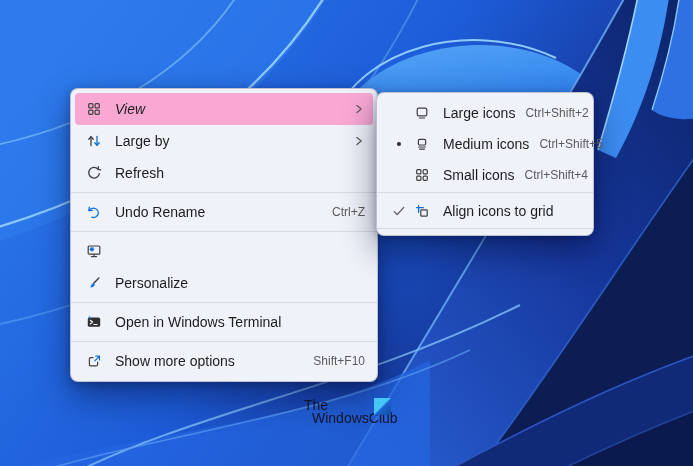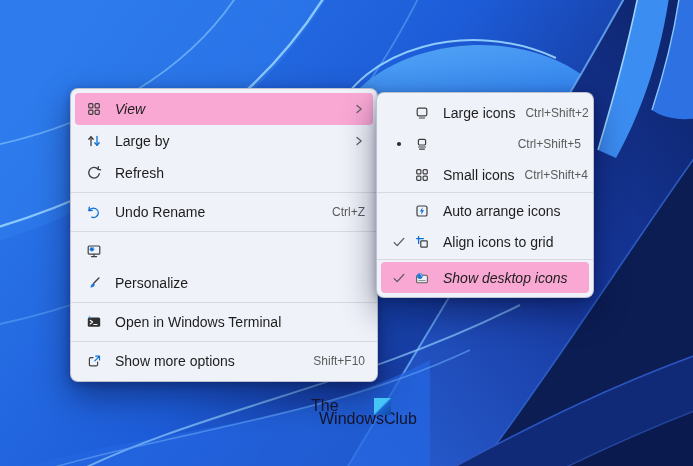--- a/index.html
+++ b/index.html
@@ -30,22 +30,22 @@
   .mi.hl{background:#f9a8d4;font-style:italic;}
   .ic{width:18px;display:flex;justify-content:center;align-items:center;flex:none;}
   .mark{width:16px;display:flex;justify-content:center;align-items:center;flex:none;margin-right:6px;}
   .lbl{margin-left:12px;white-space:nowrap;}
   .sp{flex:1;}
   .sc{font-size:12px;color:#5b5b5b;white-space:nowrap;margin-left:10px;text-align:center;}
   .chev{width:12px;display:flex;justify-content:flex-end;align-items:center;flex:none;margin-left:8px;}
   .sep{height:1px;background:#d7dae2;margin:3px 0;}
   #view-submenu .sep{margin:2px 0;}
   
-  #watermark{position:absolute;left:311px;top:399px;z-index:30;color:#14142b;
-    font-size:16px;line-height:13px;}
+  #watermark{position:absolute;left:304px;top:399px;z-index:30;color:#14142b;
+    font-size:14px;line-height:13px;}
   #watermark .l2{margin-left:8px;}
   #twc-logo{position:absolute;left:374px;top:398px;width:17px;height:17px;z-index:31;
     background:linear-gradient(135deg,#45c6f7 46%,#1b63cd 54%,#0f4aa8 100%);}
 </style>
 </head>
 <body>
 
 <div id="screen">
 
   <svg id="wallpaper" viewBox="0 0 693 466" preserveAspectRatio="none">
@@ -241,20 +241,21 @@
         <svg width="14" height="14" viewBox="0 0 14 14">
             <circle cx="7" cy="7" r="2.1" fill="#2e2e2e"></circle>
           </svg>
       </span>
       <span class="ic">
         <svg width="16" height="16" viewBox="0 0 16 16">
             <rect x="4.4" y="3.4" width="7.2" height="5.6" rx="1.3" fill="none" stroke="#3f3f3f" stroke-width="1.2"></rect>
             <path d="M4.6,11 H11.4 M5.6,13.2 H10.4" stroke="#3f3f3f" stroke-width="1.2" stroke-linecap="round"></path>
           </svg>
       </span>
+      <span class="lbl">Medium icons</span>
       <span class="sp"></span>
       <span class="sc">Ctrl+Shift+5</span>
     </div>
 
     <div class="mi">
       <span class="mark"></span>
       <span class="ic">
         <svg width="16" height="16" viewBox="0 0 16 16">
             <g fill="none" stroke="#3f3f3f" stroke-width="1.2">
               <rect x="2.7" y="2.7" width="4.2" height="4.2" rx="1"></rect>
@@ -264,67 +265,39 @@
             </g>
           </svg>
       </span>
       <span class="lbl">Small icons</span>
       <span class="sp"></span>
       <span class="sc">Ctrl+Shift+4</span>
     </div>
 
     <div class="sep"></div>
 
-    <div class="mi">
-      <span class="mark"></span>
-      <span class="ic">
-        <svg width="16" height="16" viewBox="0 0 16 16">
-            <rect x="3" y="3" width="10" height="10" rx="1.6" fill="none" stroke="#3f3f3f" stroke-width="1.2"></rect>
-            <path d="M8.7,4.3 L5.9,8.5 H7.7 L7.1,11.7 L10.1,7.3 H8.2 Z" fill="#0b6fd6"></path>
-          </svg>
-      </span>
-      <span class="lbl">Auto arrange icons</span>
-      <span class="sp"></span>
-    </div>
 
     <div class="mi">
       <span class="mark">
         <svg width="14" height="14" viewBox="0 0 14 14">
             <path d="M2.2,7.6 L5.2,10.6 L11.8,3.4" fill="none" stroke="#585858" stroke-width="1.3" stroke-linecap="round" stroke-linejoin="round"></path>
           </svg>
       </span>
       <span class="ic">
         <svg width="16" height="16" viewBox="0 0 16 16">
             <path d="M2.6,4.6 H9.4 M4.6,2.6 V9.4" stroke="#0b6fd6" stroke-width="1.3" stroke-linecap="round" fill="none"></path>
             <rect x="6.8" y="6.8" width="6.4" height="6.4" rx="0.8" fill="none" stroke="#3f3f3f" stroke-width="1.2"></rect>
           </svg>
       </span>
       <span class="lbl">Align icons to grid</span>
       <span class="sp"></span>
     </div>
 
     <div class="sep"></div>
 
-    <div class="mi hl">
-      <span class="mark">
-        <svg width="14" height="14" viewBox="0 0 14 14">
-            <path d="M2.2,7.6 L5.2,10.6 L11.8,3.4" fill="none" stroke="#585858" stroke-width="1.3" stroke-linecap="round" stroke-linejoin="round"></path>
-          </svg>
-      </span>
-      <span class="ic">
-        <svg width="16" height="16" viewBox="0 0 16 16">
-            <rect x="2.6" y="5.2" width="10.8" height="7.6" rx="1.4" fill="#eef0f4" stroke="#5a5a5a" stroke-width="1.1"></rect>
-            <path d="M4.4,10.6 H11.6" stroke="#8a8a8a" stroke-width="1"></path>
-            <circle cx="5.9" cy="6.1" r="2.8" fill="#1e78d7"></circle>
-            <path d="M5.9,4.3 a1.9,1.9 0 0 1 1.8,2.3" stroke="#9fd0f5" stroke-width="0.9" fill="none"></path>
-          </svg>
-      </span>
-      <span class="lbl">Show desktop icons</span>
-      <span class="sp"></span>
-    </div>
   </div>
 
   <div id="watermark">
     <div class="l1">The</div>
     <div class="l2">WindowsClub</div>
   </div>
   <div id="twc-logo"></div>
 
 </div>
 

